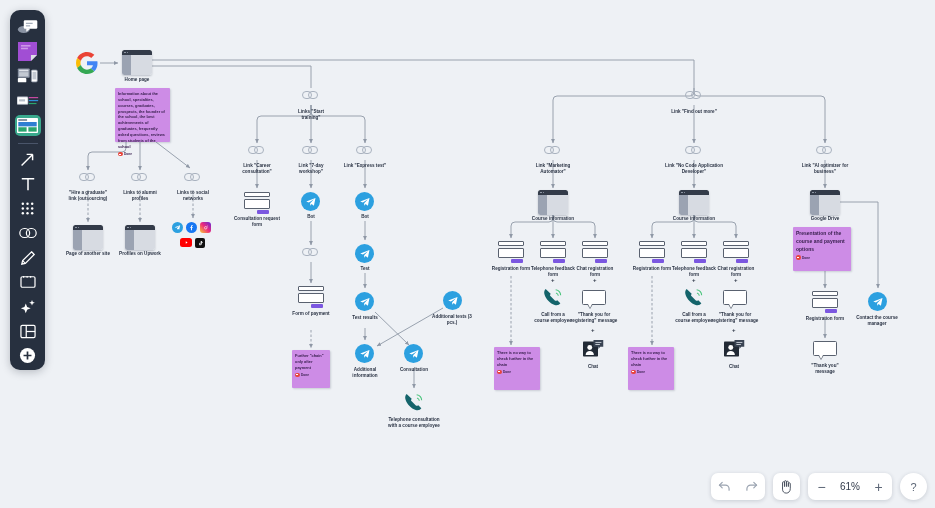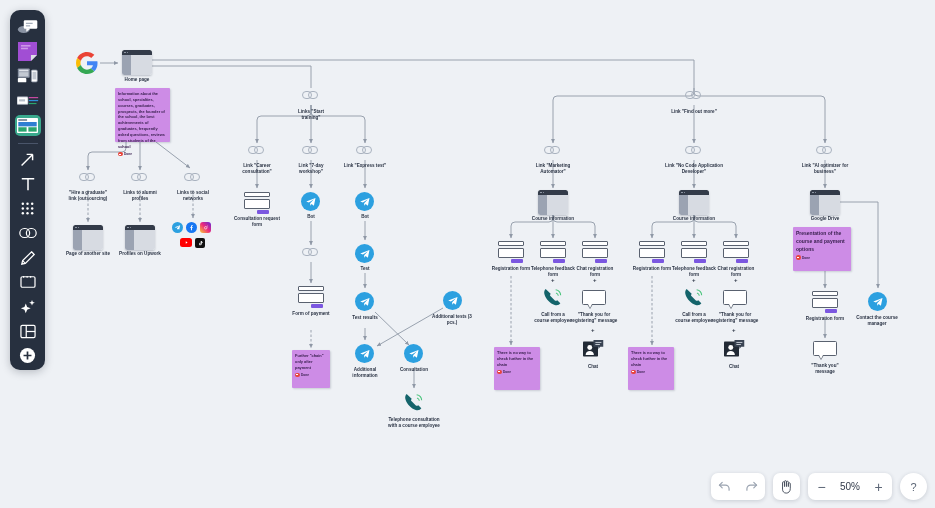--- a/index.html
+++ b/index.html
@@ -800,17 +800,17 @@
   </div>
   <div class="bgrp">
     <div class="bbtn">
       <svg width="15" height="15" viewBox="0 0 17 17">
         <path d="M4 9 V4.2 a1.1 1.1 0 0 1 2.2 0 V8.6 V3 a1.1 1.1 0 0 1 2.2 0 V8.6 V3.6 a1.1 1.1 0 0 1 2.2 0 V8.6 V5.4 a1.1 1.1 0 0 1 2.2 0 V11 c0 3-2 5-4.6 5 C5.4 16 4 14 4 11.5 z" fill="#fff" stroke="#49525f" stroke-width="1.1" stroke-linejoin="round"></path>
       </svg>
     </div>
   </div>
   <div class="bgrp">
     <div class="bbtn big">−</div>
-    <div class="zoomlbl">50%</div>
+    <div class="zoomlbl">61%</div>
     <div class="bbtn big">+</div>
   </div>
   <div class="helpbtn">?</div>
 </div>
 
 </body></html>

